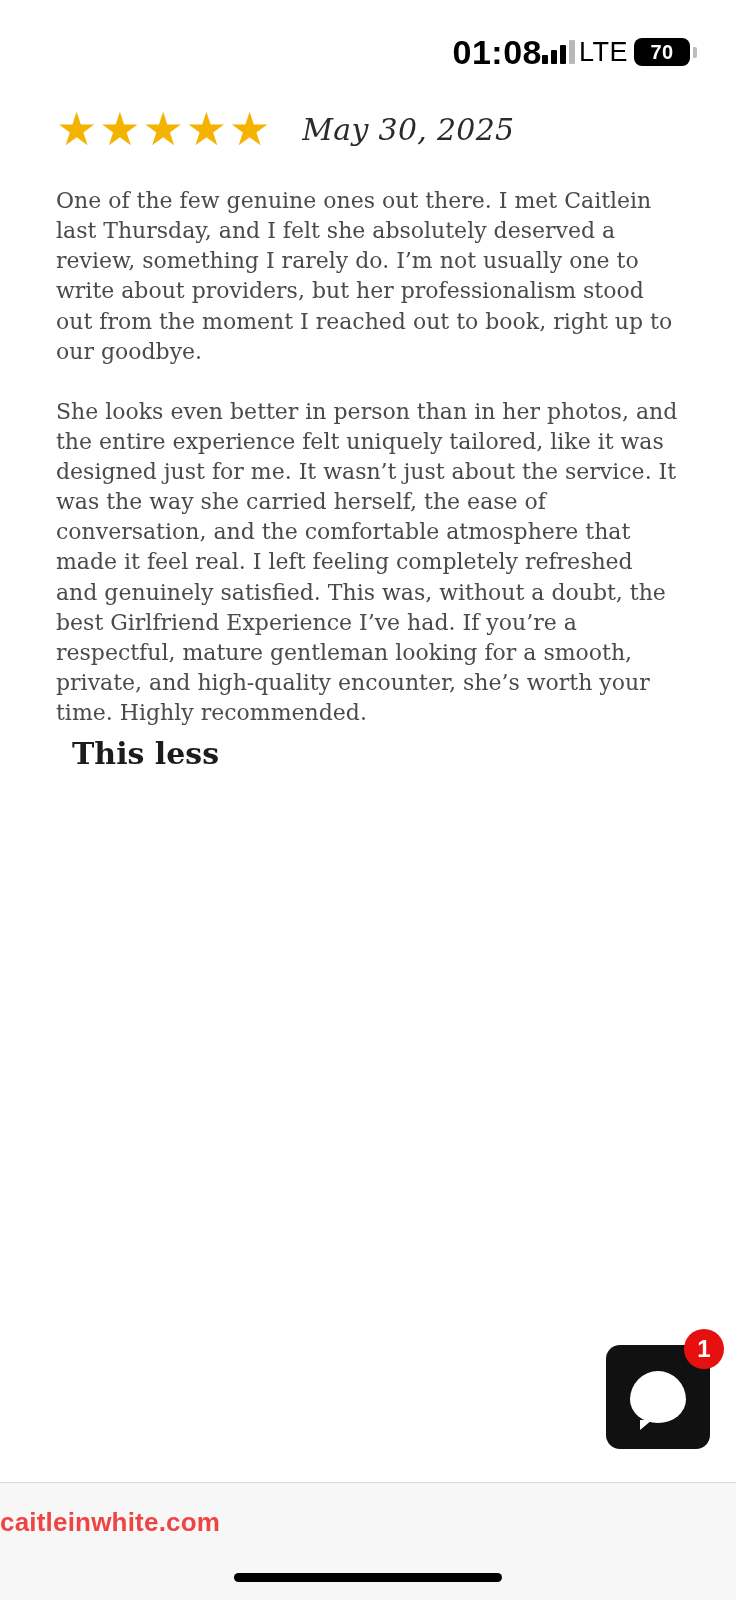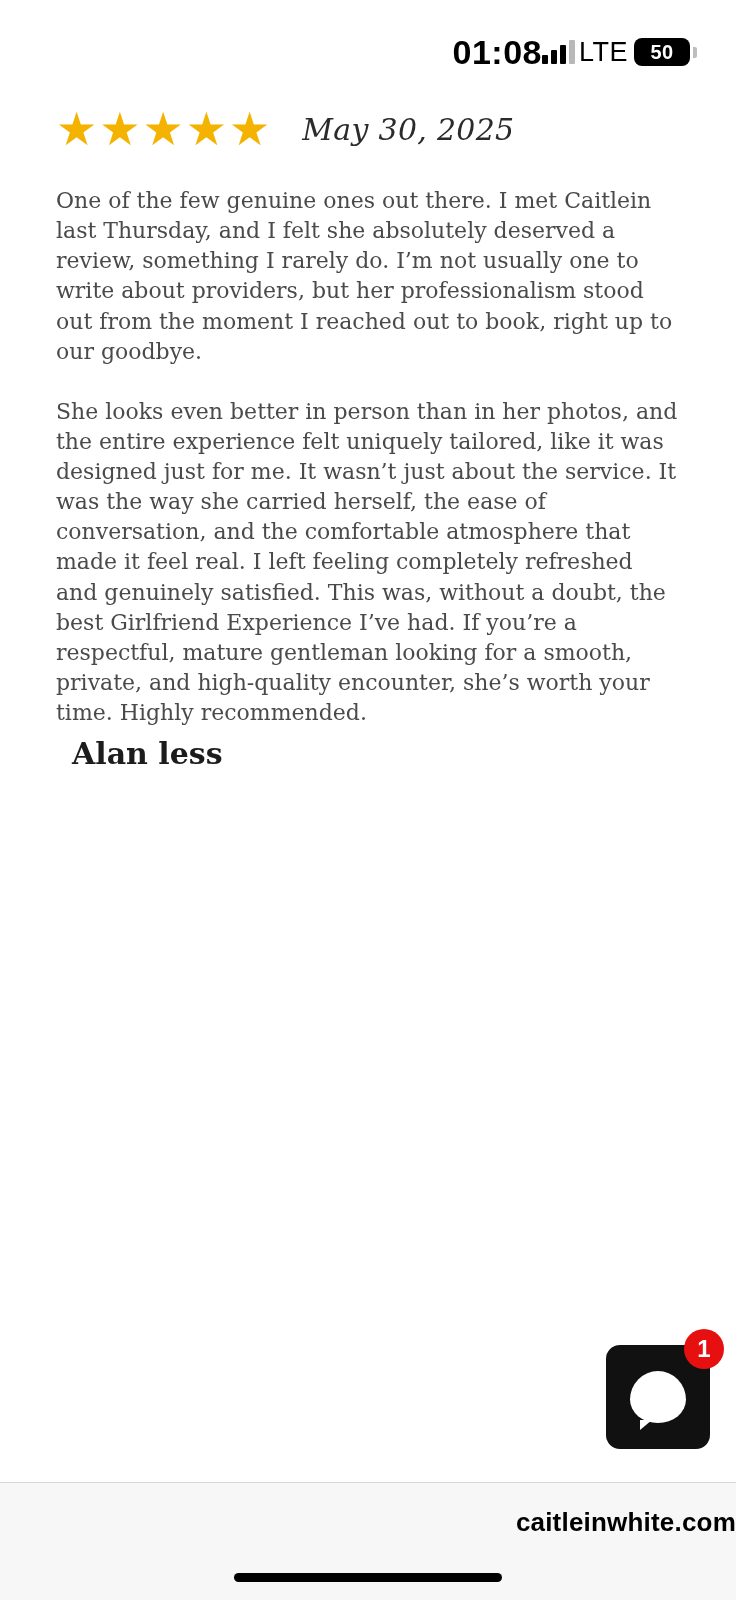--- a/index.html
+++ b/index.html
@@ -223,24 +223,24 @@
     position: absolute;
     left: 0;
     bottom: 0;
     width: 736px;
     height: 118px;
     background: #f7f7f7;
     border-top: 1px solid #d7d7d7;
     box-sizing: border-box;
   }
   .site-url {
-    text-align: right;
+    text-align: left;
     font-size: 26px;
     font-weight: 600;
-    color: #000000;
+    color: #ef4444;
     padding-top: 24px;
     letter-spacing: 0.2px;
   }
   .home-indicator {
     position: absolute;
     left: 50%;
     transform: translateX(-50%);
     bottom: 18px;
     width: 268px;
     height: 9px;
@@ -255,38 +255,38 @@
   <div class="status-time">01:08</div>
   <div class="status-right">
     <span class="signal-bars">
       <i></i>
         <i></i>
         <i></i>
         <i></i>
     </span>
     <span class="carrier-label">LTE</span>
     <span class="battery">
-      <span class="battery-text">50</span>
+      <span class="battery-text">70</span>
       <span class="battery-cap"></span>
     </span>
   </div>
 </div>
 
 <div class="review">
   <div class="review-head">
     <div class="stars">★★★★★</div>
     <div class="review-date">May 30, 2025</div>
   </div>
 
   <div class="review-body">
     <p>One of the few genuine ones out there. I met Caitlein last Thursday, and I felt she absolutely deserved a review, something I rarely do. I’m not usually one to write about providers, but her professionalism stood out from the moment I reached out to book, right up to our goodbye.</p>
     <p>She looks even better in person than in her photos, and the entire experience felt uniquely tailored, like it was designed just for me. It wasn’t just about the service. It was the way she carried herself, the ease of conversation, and the comfortable atmosphere that made it feel real. I left feeling completely refreshed and genuinely satisfied. This was, without a doubt, the best Girlfriend Experience I’ve had. If you’re a respectful, mature gentleman looking for a smooth, private, and high-quality encounter, she’s worth your time. Highly recommended.</p>
   </div>
 
-  <div class="show-less">Alan less</div>
+  <div class="show-less">This less</div>
 
 </div>
 
 <div class="chat-fab">
   <span class="bubble"></span>
   <span class="chat-badge">1</span>
 </div>
 
 <div class="browser-bar">
   <div class="site-url">caitleinwhite.com</div>

